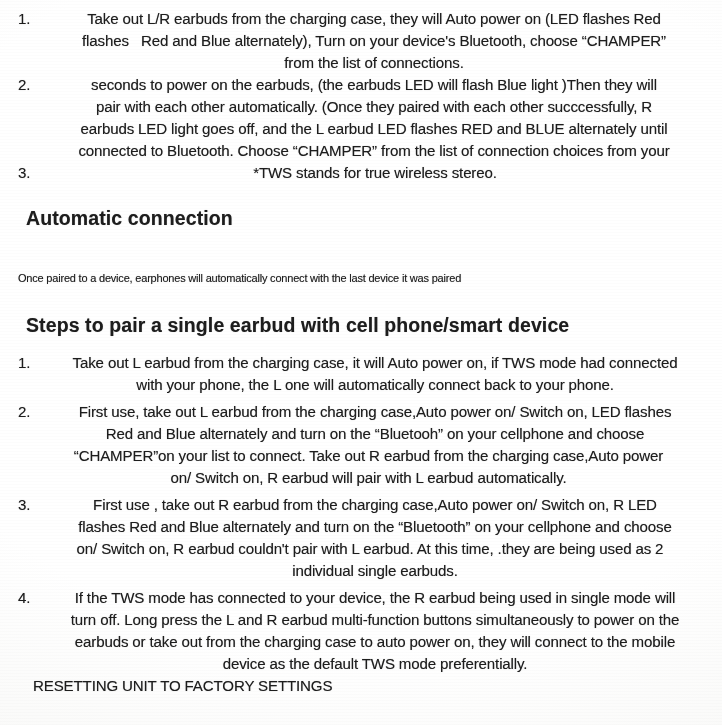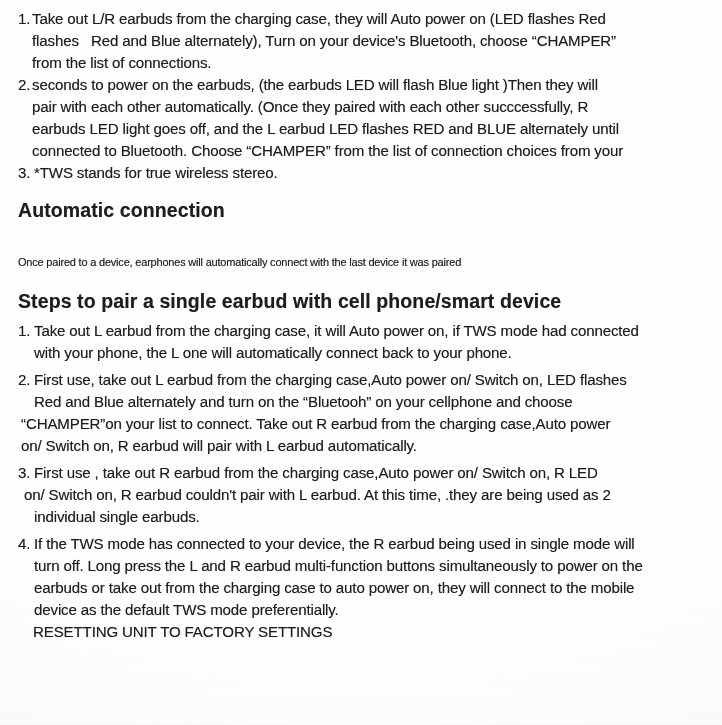--- a/index.html
+++ b/index.html
@@ -69,36 +69,37 @@
   .num.wide {
     width: 24px;
   }
   .body-txt {
     flex: 1 1 auto;
     padding-right: 2px;
   }
   .body-txt .ln {
     display: block;
     white-space: pre;
+    text-align: center;
   }
   
   .body-txt .ln.out {
     margin-left: -13px;
   }
   .body-txt .ln.out2 {
     margin-left: -10px;
   }
 
   
   .h-sec {
     font-size: 19.5px;
     font-weight: bold;
     line-height: 24px;
     letter-spacing: 0.1px;
-    margin: 0;
+    margin: 8px;
     padding-left: 8px;
   }
   .sub-line {
     font-size: 11px;
     line-height: 21px;
     letter-spacing: -0.2px;
     padding-left: 8px;
     white-space: pre;
     margin-top: 26px;
   }
@@ -187,20 +188,21 @@
         <span class="ln out">on/ Switch on, R earbud will pair with L earbud automatically.</span>
       </span>
     </li>
 
     <div class="gap-c"></div>
 
     <li class="li ink">
       <span class="num wide">3.</span>
       <span class="body-txt">
         <span class="ln">First use , take out R earbud from the charging case,Auto power on/ Switch on, R LED</span>
+        <span class="ln">flashes Red and Blue alternately and turn on the “Bluetooth” on your cellphone and choose</span>
         <span class="ln out2">on/ Switch on, R earbud couldn't pair with L earbud. At this time, .they are being used as 2</span>
         <span class="ln">individual single earbuds.</span>
       </span>
     </li>
 
     <div class="gap-c"></div>
 
     <li class="li ink">
       <span class="num wide">4.</span>
       <span class="body-txt">

